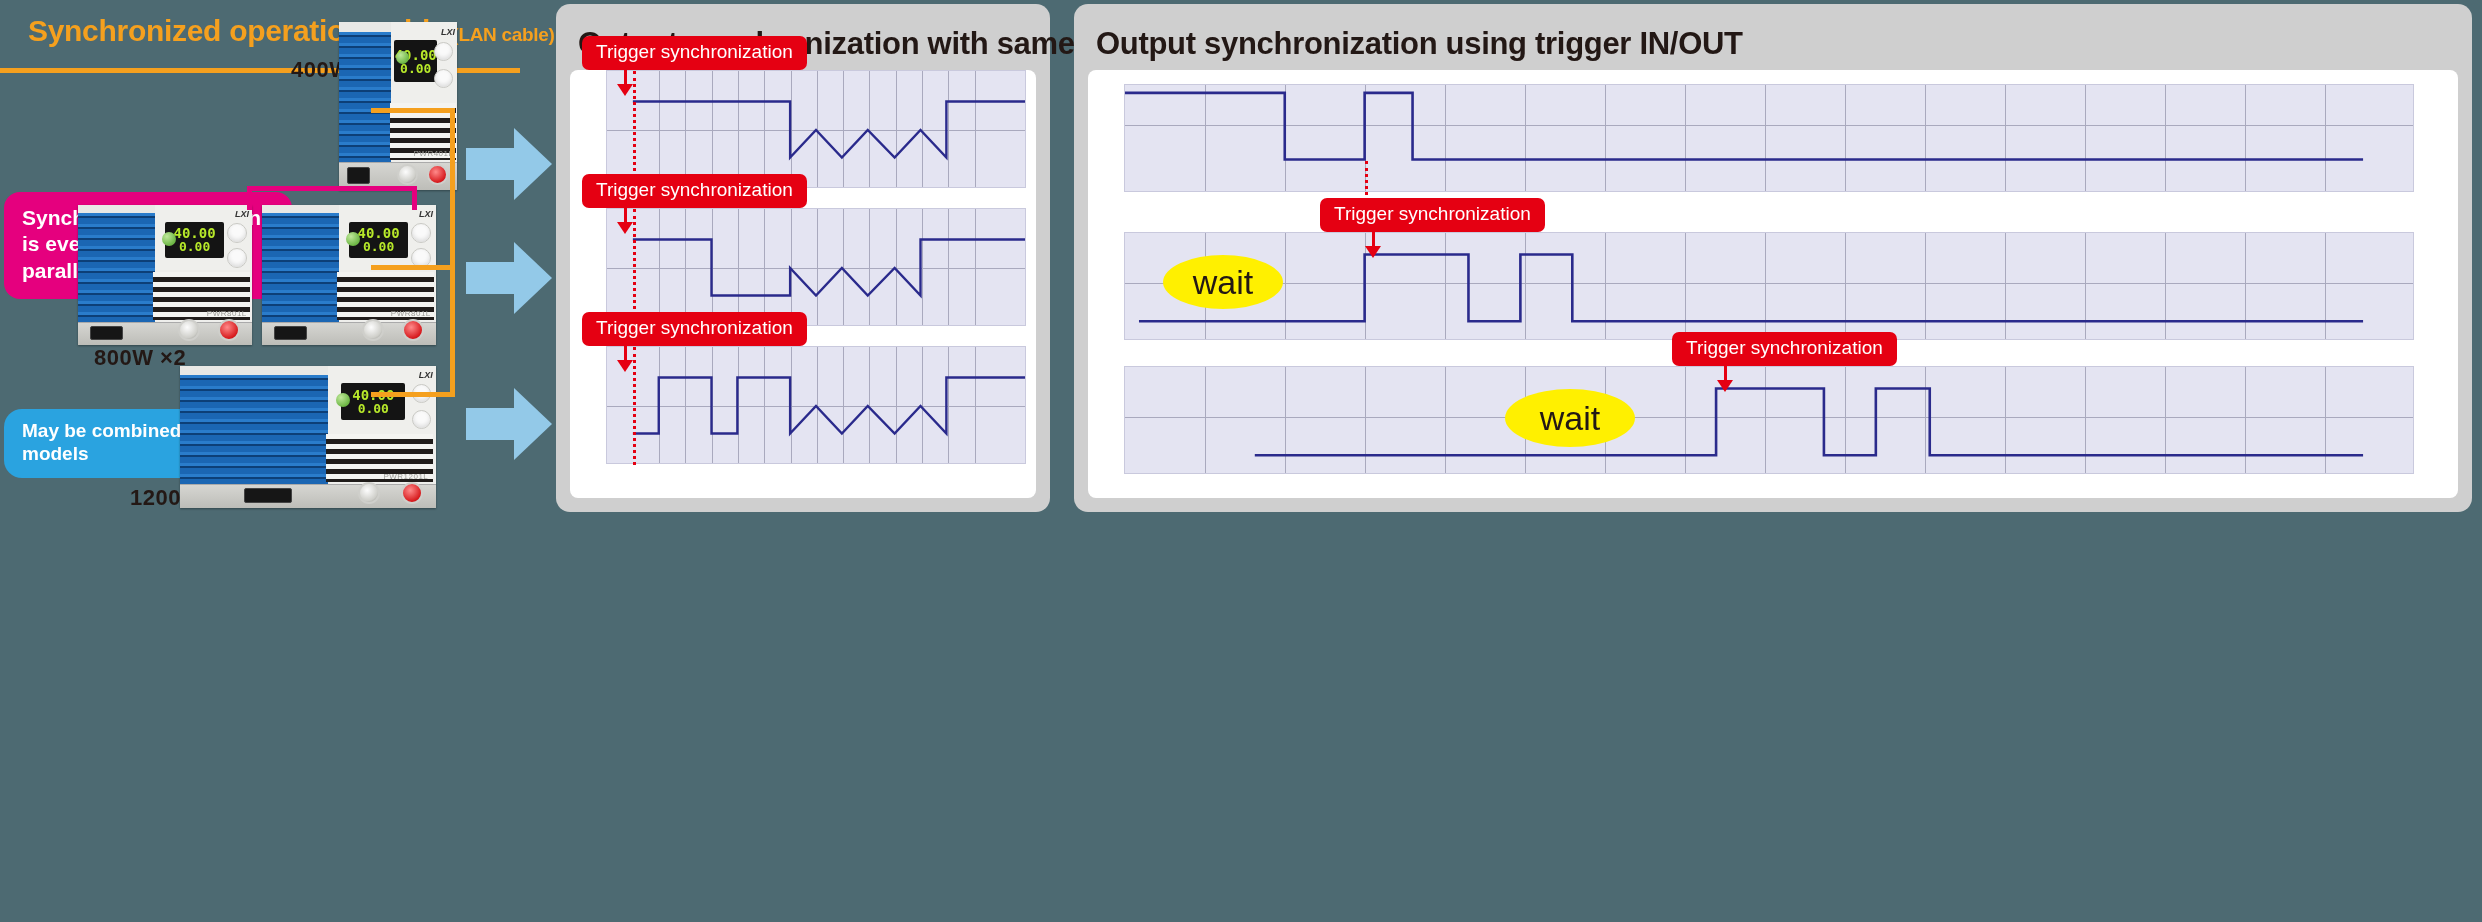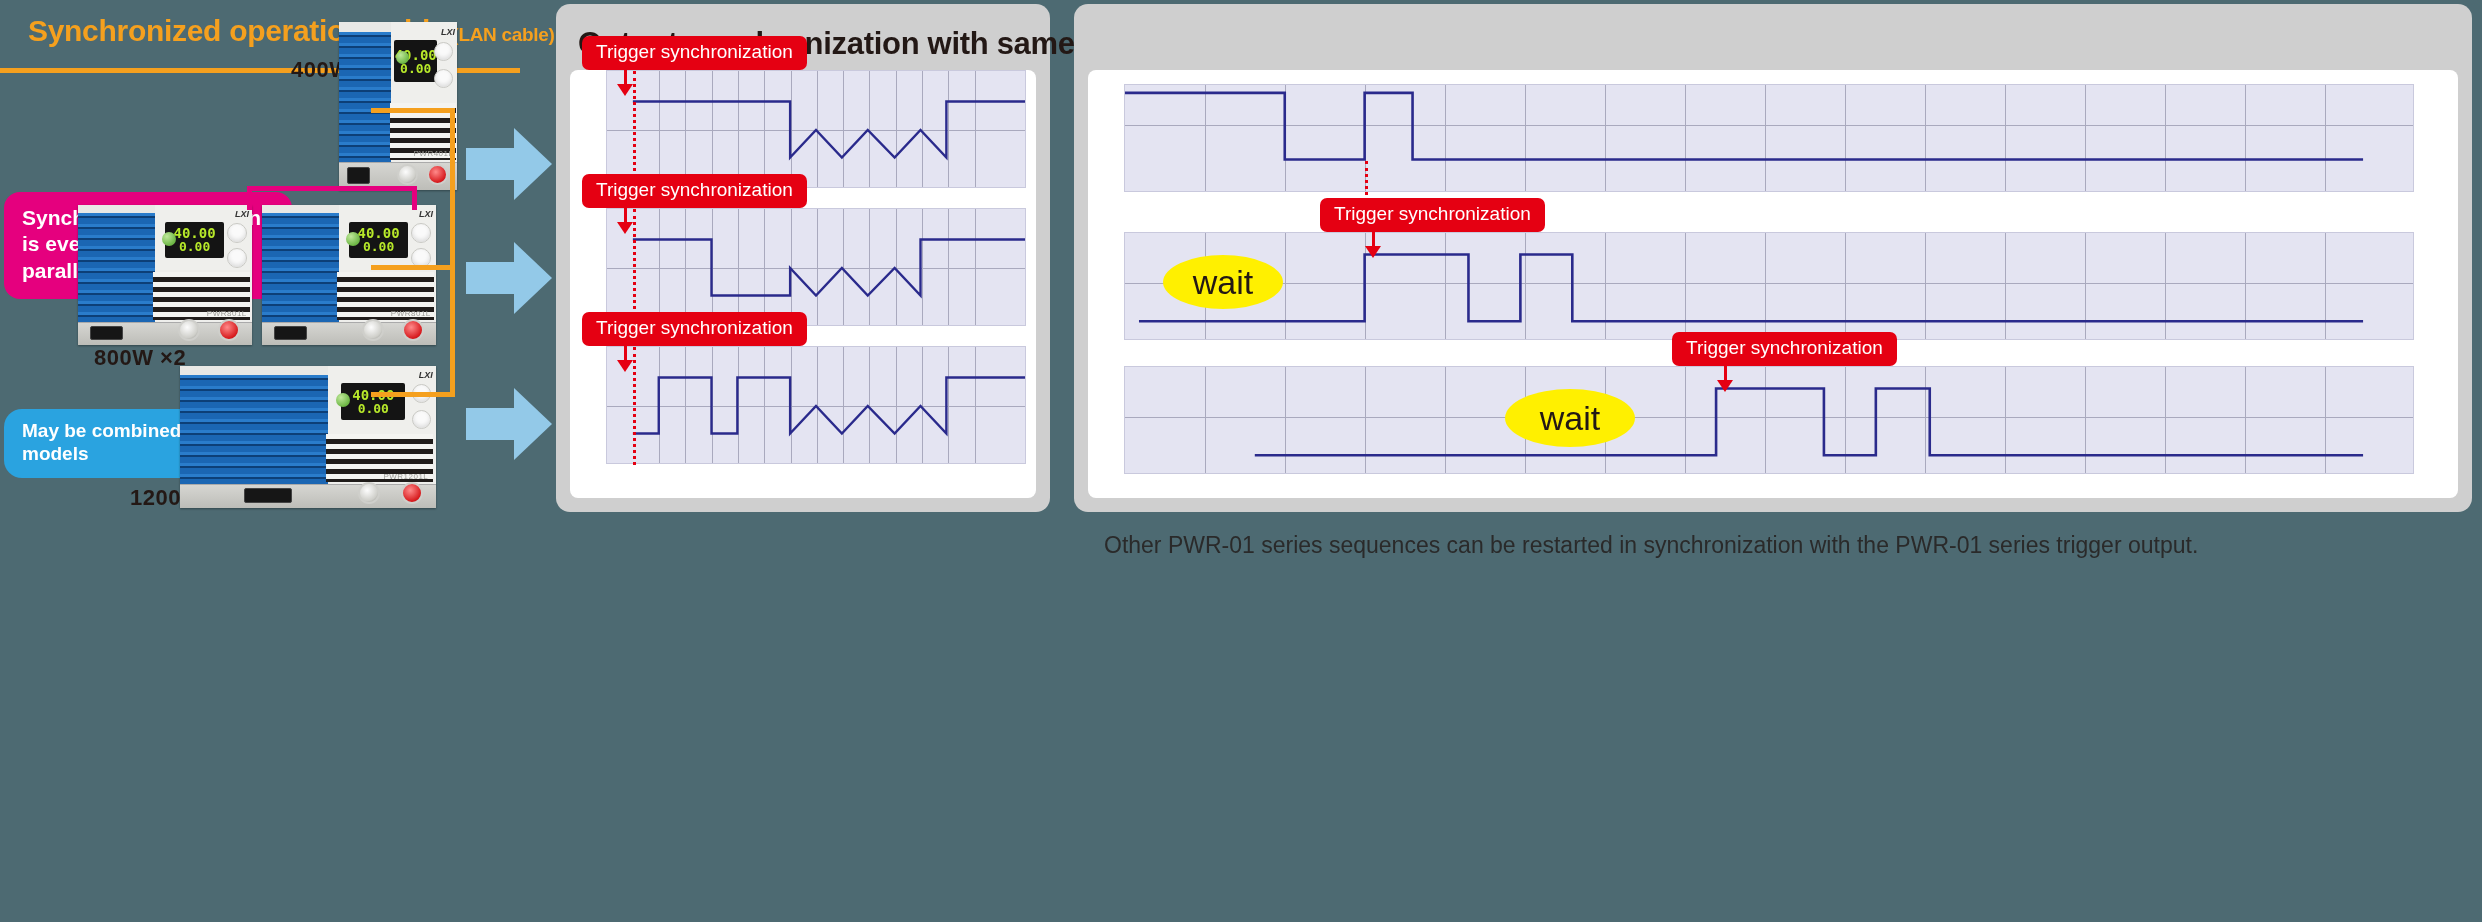--- a/index.html
+++ b/index.html
@@ -382,20 +382,21 @@
         <div class="grid-h" style="top:59px;"></div>
         <div class="dotline" style="left:26px;top:0px;height:118px;"></div>
         <svg viewBox="0 0 420 118" preserveAspectRatio="none">
           <polyline fill="none" stroke="#2a2a8c" stroke-width="2.4" points="26,88 52,88 52,31 105,31 105,88 131,88 131,31 184,31 184,88 210,60 236,88 262,60 289,88 315,60 341,88 341,31 420,31"></polyline>
         </svg>
       </div>
     </div>
   </div>
 
   <div class="panel" id="panel-right">
+    <div class="panel-title">Output synchronization using trigger IN/OUT</div>
     <div class="panel-inner">
 
       <div class="chart" style="left:36px;top:14px;width:1290px;height:108px;">
         <div class="grid-v" style="left:80px;"></div>
         <div class="grid-v" style="left:160px;"></div>
         <div class="grid-v" style="left:240px;"></div>
         <div class="grid-v" style="left:320px;"></div>
         <div class="grid-v" style="left:400px;"></div>
         <div class="grid-v" style="left:480px;"></div>
         <div class="grid-v" style="left:560px;"></div>
@@ -465,15 +466,14 @@
         <div class="grid-v" style="left:1200px;"></div>
         <div class="grid-h" style="top:50px;"></div>
         <div class="wait-badge" style="left:380px;top:22px;width:130px;height:58px;">wait</div>
         <svg viewBox="0 0 1290 108" preserveAspectRatio="none">
           <polyline fill="none" stroke="#2a2a8c" stroke-width="2.6" points="130,90 592,90 592,22 700,22 700,90 752,90 752,22 806,22 806,90 1240,90"></polyline>
         </svg>
       </div>
     </div>
   </div>
 
-  <div class="caption" id="cap-right">Other PWR-01 series sequences can be restarted in synchronization with the PWR-01 series trigger output.</div>
 
 </div>
 
 </body></html>

